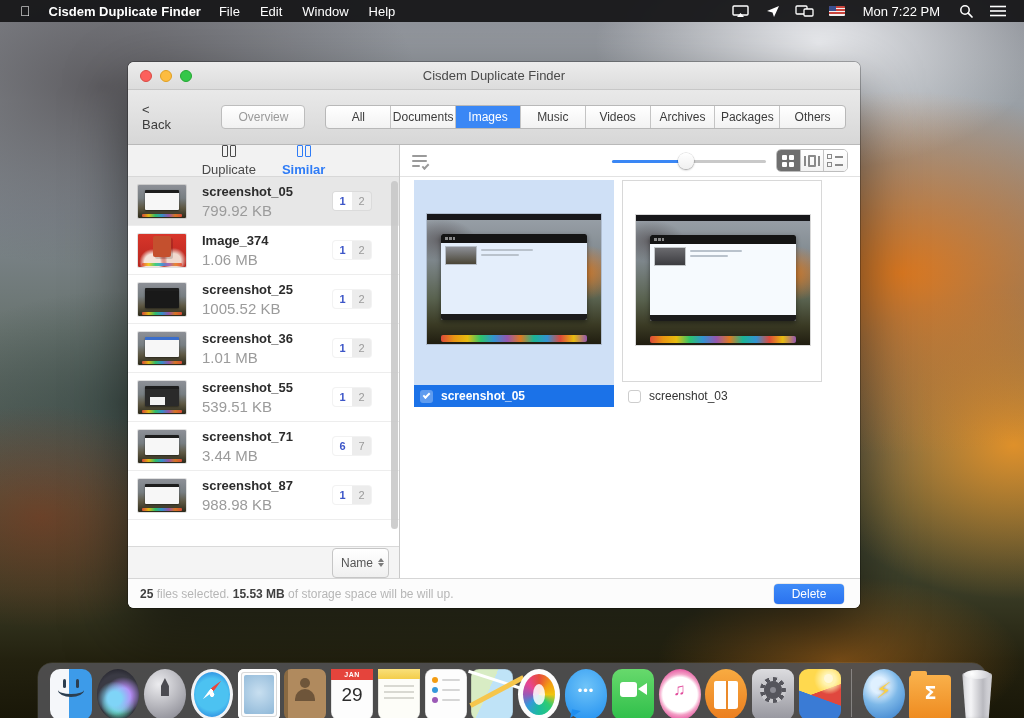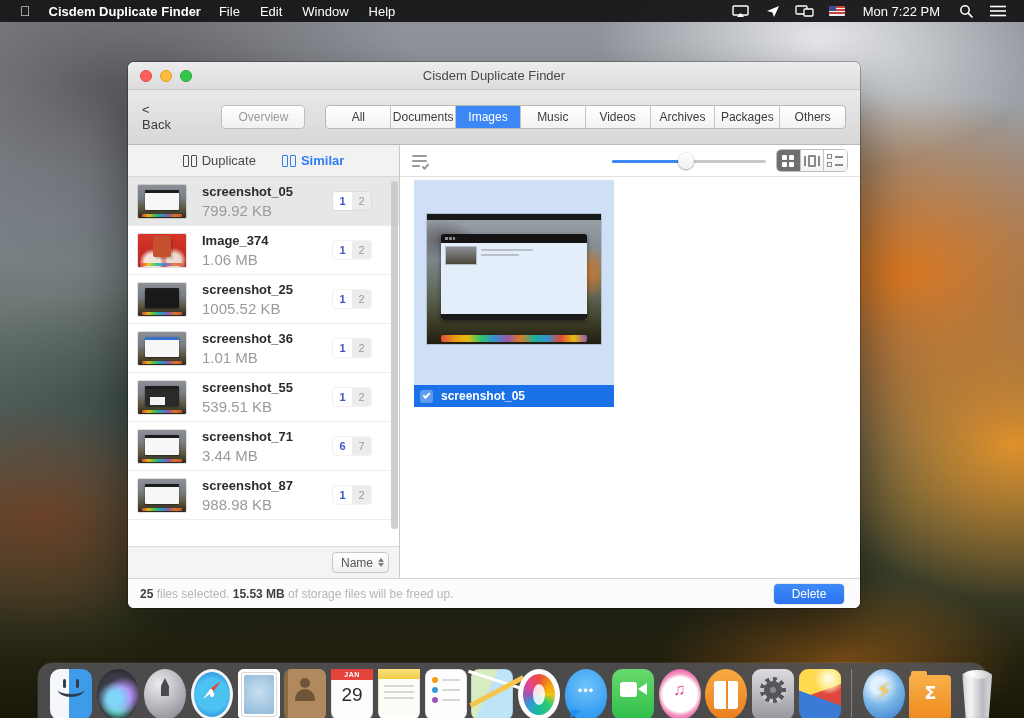--- a/index.html
+++ b/index.html
@@ -56,21 +56,21 @@
   .segment { font-size:12px; color:#3c3c3c; padding:4px 0; width:66px; text-align:center; border-right:1px solid #c4c4c4; }
   .segment:last-child { border-right:none; }
   .segment.sel { background:#3a87f5; color:#fff; }
 
   .mainrow { flex:1; display:flex; min-height:0; }
 
   
   .sidebar { width:272px; border-right:1px solid #c9c9c9; display:flex; flex-direction:column; background:#fff; }
   .side-tabs { height:32px; background:#f2f2f2; border-bottom:1px solid #d8d8d8; display:flex; align-items:center;
     justify-content:center; gap:26px; flex:0 0 auto; }
-  .side-tab { display:flex; align-items:center; gap:5px; font-size:13px; color:#4a4a4a; }
+  .side-tab { display:flex; align-items:center; gap:5px; font-size:13px; color:#4a4a4a;flex-direction:column; }
   .side-tab.active { color:#2f7cf6; font-weight:bold; }
   .dup-ico { display:inline-flex; gap:2px; }
   .dup-ico i { width:6px; height:12px; border:1.5px solid currentColor; border-radius:1px; display:block; }
   .side-list { flex:1; position:relative; overflow:hidden; }
   .srow { height:49px; display:flex; align-items:center; padding:0 28px 0 10px; border-bottom:1px solid #ededed; position:relative; }
   .srow.sel { background:#e7e7e7; }
   .thumb { width:48px; height:33px; flex:0 0 auto; border-radius:1px; position:relative; overflow:hidden;
     background:linear-gradient(180deg,#8d9097 0%,#777e82 40%,#5d5742 70%,#2c2a1a 100%); box-shadow:0 0 0 1px rgba(0,0,0,.12); }
   .thumb::after { content:""; position:absolute; left:8%; right:8%; bottom:1px; height:3px; border-radius:1px;
     background:linear-gradient(90deg,#e74c3c,#f1c40f,#2ecc71,#3498db,#9b59b6,#e67e22,#e74c3c); opacity:.9; }
@@ -98,21 +98,21 @@
 
   .side-search { height:32px; background:#f4f4f4; border-top:1px solid #d9d9d9; display:flex; align-items:center;
     padding:0 10px; gap:10px; flex:0 0 auto; }
   .searchwrap { position:relative; width:176px; height:20px; }
   .searchwrap input { width:100%; height:100%; border:1px solid #cfcfcf; border-radius:4px; background:#fff;
     font-size:12px; text-align:center; color:#444; outline:none; font-family:"Liberation Sans", sans-serif; }
   .searchwrap input::placeholder { color:#b3b3b3; }
   .searchwrap .mag { position:absolute; left:56px; top:4px; width:11px; height:11px; pointer-events:none; }
   .mag i { display:block; width:8px; height:8px; border:1.5px solid #adadad; border-radius:50%; }
   .mag b { display:block; width:5px; height:1.5px; background:#adadad; transform:rotate(45deg); margin:-2px 0 0 7px; }
-  .sortbtn { margin-left:auto; height:21px; border:1px solid #c6c6c6; border-radius:4px; background:linear-gradient(#fff,#f0f0f0);
+  .sortbtn { margin-left:auto; height:30px; border:1px solid #c6c6c6; border-radius:4px; background:linear-gradient(#fff,#f0f0f0);
     display:flex; align-items:center; font-size:12px; color:#555; padding:0 4px 0 8px; gap:5px; }
   .stepper { display:flex; flex-direction:column; gap:1px; }
   .stepper i { width:0; height:0; border-left:3.5px solid transparent; border-right:3.5px solid transparent; display:block; }
   .stepper .up { border-bottom:4px solid #7c7c7c; }
   .stepper .down { border-top:4px solid #7c7c7c; }
 
   
   .content { flex:1; display:flex; flex-direction:column; background:#fff; min-width:0; }
   .content-head { height:32px; border-bottom:1px solid #e2e2e2; display:flex; align-items:center; padding:0 12px; flex:0 0 auto; }
   .selmenu-ico { width:18px; height:14px; position:relative; }
@@ -546,26 +546,45 @@
             </div>
           </div>
           <div class="labelbar">
             <span class="chk">
                 <b></b>
               </span>
             <span class="cname">screenshot_05</span>
           </div>
         </div>
 
+        <div class="card card2">
+          <div class="imgarea">
+            <div class="mini">
+              <div class="mbar"></div>
+              <div class="mwin">
+                  <div class="mtitle"></div>
+                  <div class="mthumb" style="background:linear-gradient(180deg,#6a6a6e,#3c3c40);"></div>
+                <span class="mline" style="top:15px;width:52px;"></span>
+                <span class="mline" style="top:20px;width:38px;"></span>
+                <div class="mfoot"></div>
+                </div>
+              <div class="mdock"></div>
+            </div>
+          </div>
+          <div class="labelrow">
+            <span class="chk-empty"></span>
+            <span class="cname">screenshot_03</span>
+          </div>
+        </div>
       </div>
     </div>
   </div>
 
   <div class="wfooter">
-    <span class="status"><b>25</b><span> files selected. </span><b>15.53 MB</b><span> of storage files will be freed up.</span></span>
+    <span class="status"><b>25</b><span> files selected. </span><b>15.53 MB</b><span> of storage space will be will up.</span></span>
     <span class="deletebtn">Delete</span>
   </div>
 </div>
 
 <div class="dock" id="dock">
     <span class="dicon i-finder">
       <span class="ic"></span>
       <span class="eye l"></span>
       <span class="eye r"></span>
       <span class="mouth"></span>

